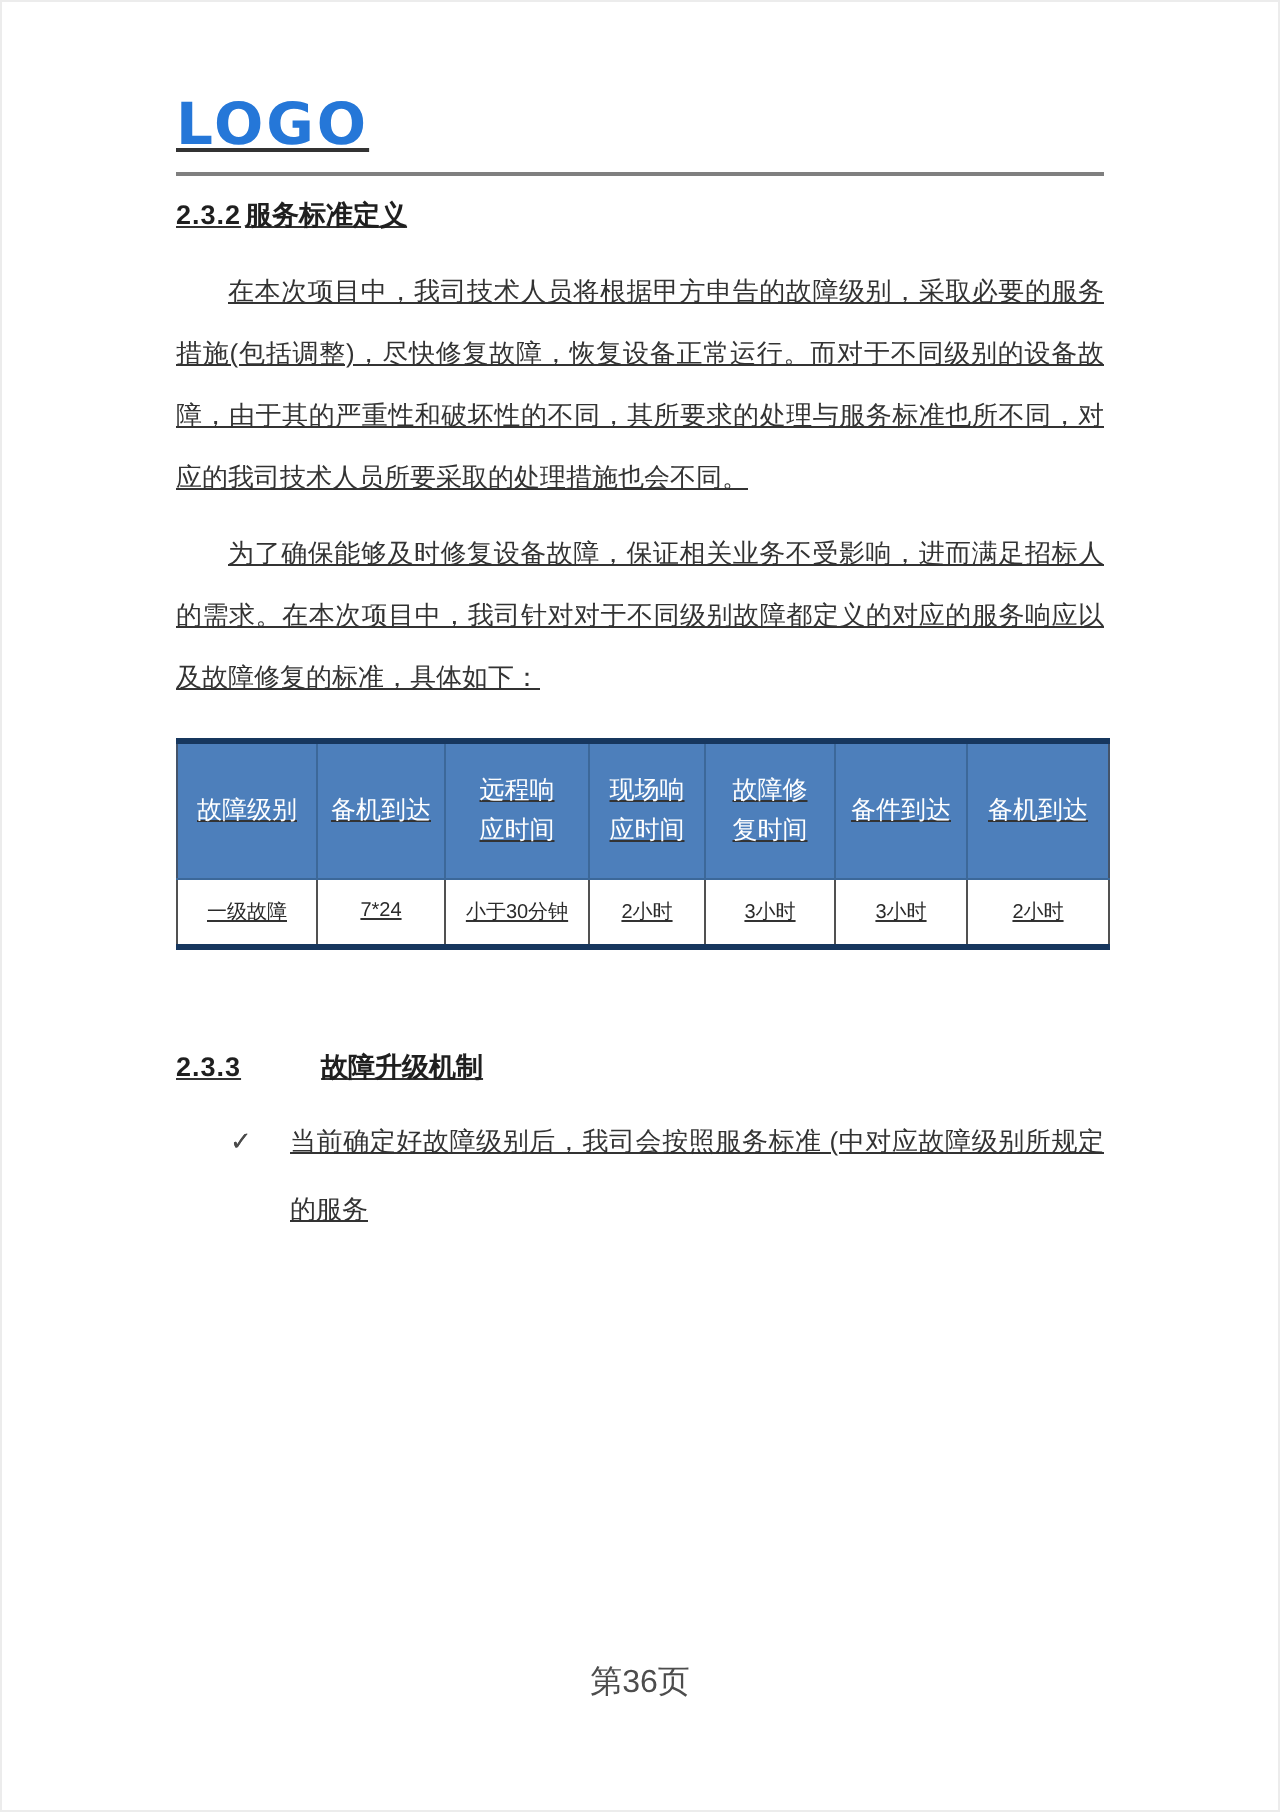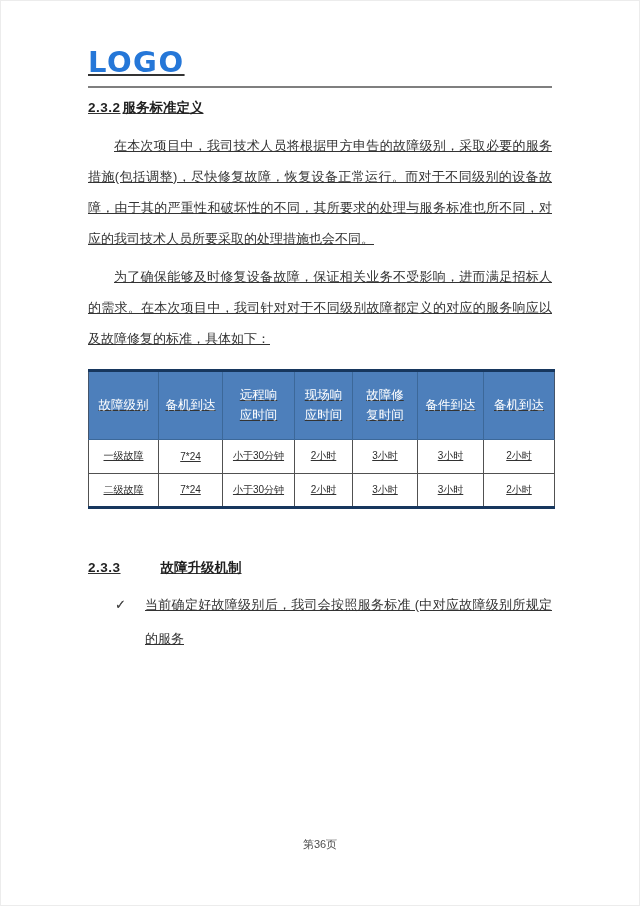--- a/index.html
+++ b/index.html
@@ -105,21 +105,21 @@
     top: 0;
     color: #4a4a4a;
     font-size: 13px;
   }
   .footer {
     position: absolute;
     left: 0;
     right: 0;
     bottom: 53px;
     text-align: center;
-    font-size: 11px;
+    font-size: 16px;
     color: #4d4d4d;
   }
 </style>
 </head>
 <body>
 
 <div class="content">
 
   <div class="logo">LOGO</div>
   <div class="divider"></div>
@@ -159,29 +159,20 @@
     <tbody>
       <tr>
         <td>一级故障</td>
         <td>7*24</td>
         <td>小于30分钟</td>
         <td>2小时</td>
         <td>3小时</td>
         <td>3小时</td>
         <td>2小时</td>
       </tr>
-      <tr>
-        <td>二级故障</td>
-        <td>7*24</td>
-        <td>小于30分钟</td>
-        <td>2小时</td>
-        <td>3小时</td>
-        <td>3小时</td>
-        <td>2小时</td>
-      </tr>
     </tbody>
   </table>
 
   <div class="section-heading section-2">
     <span class="sec-num">2.3.3</span>
     <span class="sec-title">故障升级机制</span>
   </div>
 
 
   <ul class="bullet-list">

